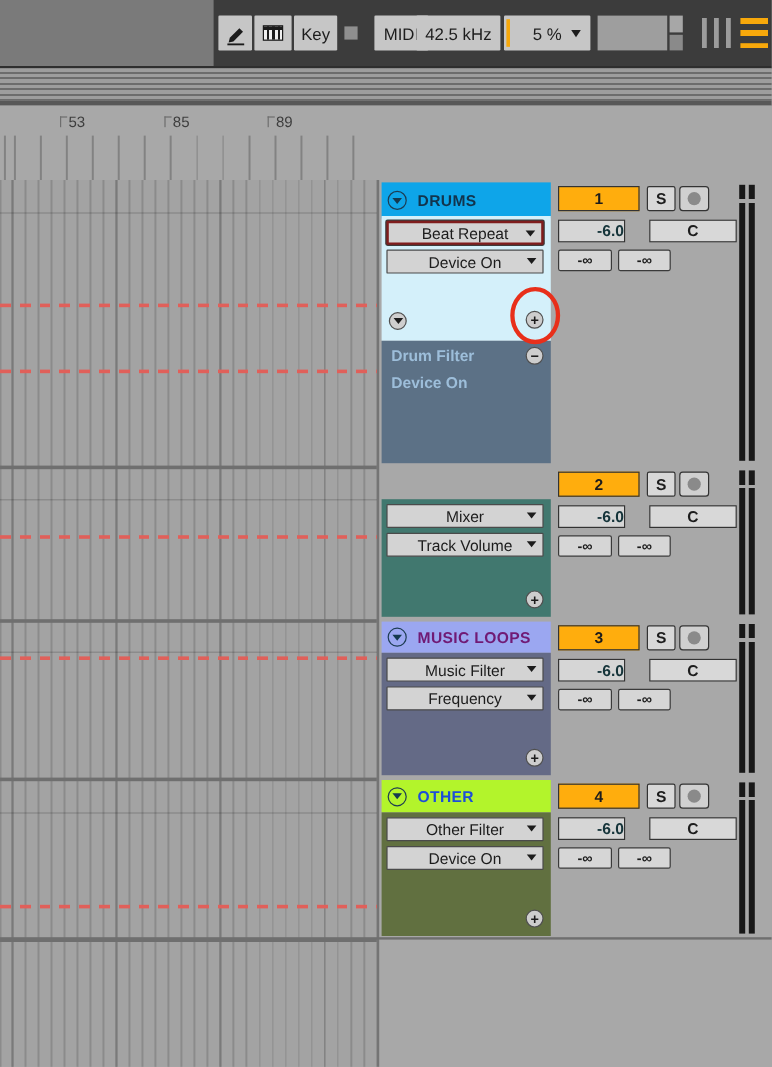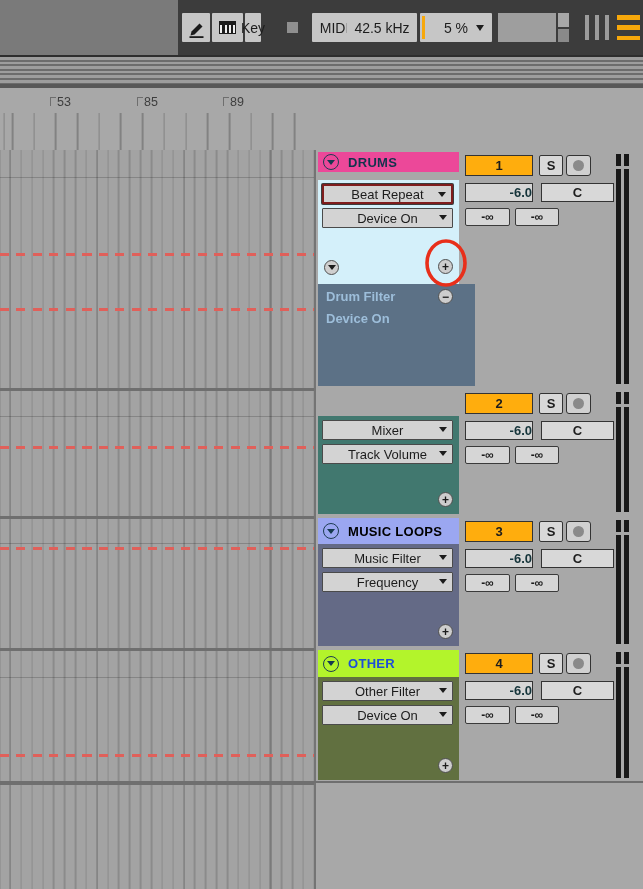--- a/index.html
+++ b/index.html
@@ -9,21 +9,21 @@
     font-family:"Liberation Sans","DejaVu Sans",sans-serif;
     -webkit-font-smoothing:antialiased;
   }
   
   .toolbar{position:absolute;left:0;top:0;width:643px;height:55px;background:#7a7a7a;border-bottom:2px solid #2e2e2e;}
   .toolbar-dark{position:absolute;left:178px;top:0;right:0;bottom:0;background:#3c3c3c;}
   .tb-btn{position:absolute;top:13px;height:29px;background:#c6c6c6;color:#1d1d1d;
     display:flex;align-items:center;justify-content:center;font-size:14px;border-radius:1px;box-sizing:border-box;}
   .tb-pencil{left:182px;width:28px;}
   .tb-kbd{left:212px;width:31px;}
-  .tb-key{left:245px;width:16px;}
+  .tb-key{left:245px;width:36px;}
   .tb-conn{position:absolute;left:287px;top:22px;width:11px;height:11px;background:#8f8f8f;}
   .tb-midi{left:312px;width:45px;}
   .tb-rate{left:347px;width:70px;}
   .tb-cpu{left:420px;width:72px;}
   .cpu-bar{position:absolute;left:2px;top:3px;bottom:3px;width:3px;background:#f7a80b;}
   .dd-tri{width:0;height:0;border-left:4.5px solid transparent;border-right:4.5px solid transparent;border-top:6px solid #1d1d1d;}
   .tb-cpu .dd-tri{position:absolute;right:8px;top:12px;}
   .tb-box{position:absolute;left:498px;top:13px;width:58px;height:29px;background:#9e9e9e;}
   .tb-mini{position:absolute;left:558px;top:13px;width:11px;height:29px;display:flex;flex-direction:column;gap:2px;}
   .tb-mini div{flex:1;background:#a7a7a7;}
@@ -83,32 +83,32 @@
   .tri-dn{width:0;height:0;border-left:4px solid transparent;border-right:4px solid transparent;border-top:5.5px solid #15394f;}
   .bd{position:absolute;left:0;width:100%;}
   .ddl{position:absolute;left:4px;width:131px;height:20px;background:#d3d3d3;border:1px solid #4a4a4a;
     box-sizing:border-box;display:flex;align-items:center;justify-content:center;
     font-size:13px;color:#1c1c1c;border-radius:1px;}
   .ddl .dd-tri{position:absolute;right:5px;top:6px;border-left:4px solid transparent;border-right:4px solid transparent;border-top:5.5px solid #1c1c1c;}
   .ddl.selected{border:2px solid #7f1d1d;box-shadow:0 0 0 1px #3c3c3c;}
   .circ-btn{position:absolute;width:15px;height:15px;border-radius:50%;background:#cdcdcd;border:1.2px solid #4f4f4f;
     box-sizing:border-box;display:flex;align-items:center;justify-content:center;
     font-size:12px;font-weight:bold;color:#1c1c1c;line-height:0;}
-  .lanes{position:absolute;left:318px;width:141px;padding-left:16px;}
+  .lanes{position:absolute;left:318px;width:141px;}
   .lane-label{position:absolute;left:8px;font-size:13px;font-weight:bold;color:#9dbeda;}
   
   .tmix{position:absolute;left:463px;width:180px;}
   .numbox{position:absolute;left:2px;top:3px;width:68px;height:21px;background:#ffad0d;border:1.6px solid #333;
     box-sizing:border-box;display:flex;align-items:center;justify-content:center;font-size:13px;font-weight:bold;color:#1c1c1c;}
   .solo{position:absolute;left:76px;top:3px;width:24px;height:21px;background:#d8d8d8;border:1.6px solid #333;
     box-sizing:border-box;display:flex;align-items:center;justify-content:center;font-size:13px;font-weight:bold;color:#1c1c1c;border-radius:2px;}
   .rec{position:absolute;left:103px;top:3px;width:25px;height:21px;background:#d0d0d0;border:1.6px solid #333;
     box-sizing:border-box;border-radius:3px;display:flex;align-items:center;justify-content:center;}
   .rec-dot{width:11px;height:11px;border-radius:50%;background:#8a8a8a;}
-  .vol{position:absolute;left:2px;top:31px;width:68px;height:19px;background:#d6d6d6;border:1.6px solid #333;
+  .vol{position:absolute;left:2px;top:31px;width:56px;height:19px;background:#d6d6d6;border:1.6px solid #333;
     box-sizing:border-box;display:flex;align-items:center;justify-content:center;font-size:13px;font-weight:bold;color:#15343a;overflow:hidden;}
   .vol-fill{position:absolute;left:0;top:0;bottom:0;width:70%;background:#00bcd9;}
   .vol span{position:relative;}
   .pan{position:absolute;left:78px;top:31px;width:73px;height:19px;background:#d8d8d8;border:1.6px solid #333;
     box-sizing:border-box;display:flex;align-items:center;justify-content:center;font-size:13px;font-weight:bold;color:#1c1c1c;}
   .send{position:absolute;top:56px;height:18px;background:#d6d6d6;border:1.6px solid #3a3a3a;border-radius:2px;
     box-sizing:border-box;display:flex;align-items:center;justify-content:center;font-size:12px;font-weight:bold;color:#1c1c1c;}
   .sendA{left:2px;width:45px;} .sendB{left:52px;width:44px;}
   .meters{position:absolute;left:153px;top:2px;width:13px;display:flex;gap:3px;}
   .meters div{width:5px;height:100%;
@@ -193,21 +193,21 @@
   <div class="reddash" style="top:397px"></div>
   <div class="reddash" style="top:604px"></div>
   <div class="gdiv" style="top:238px"></div>
   <div class="gdiv" style="top:366px"></div>
   <div class="gdiv" style="top:498px"></div>
   <div class="gdiv" style="top:632px"></div>
 </div>
 <div class="bottom-div"></div>
 
 <div class="tsec" style="top:152px;height:132px;">
-  <div class="hd" style="height: 20px; background-color: #ec4899;">
+  <div class="hd" style="height: 30px; background-color: #0ea5e9;">
     <span class="circ-tri">
         <span class="tri-dn"></span>
       </span>
     <span class="hd-name">DRUMS</span>
   </div>
   <div class="bd" style="top: 28px; height: 104px; background-color: rgb(212, 240, 250);"></div>
   <div class="ddl selected" style="top:32px;">
     <span>Beat Repeat</span>
     <span class="dd-tri"></span>
   </div>
@@ -273,21 +273,21 @@
       <div></div>
       <div></div>
     </div>
 </div>
 
 <div class="tsec" style="top:518px;height:128px;">
   <div class="hd" style="height: 26px; background-color: rgb(155, 167, 241);">
     <span class="circ-tri">
         <span class="tri-dn"></span>
       </span>
-    <span class="hd-name" style="color:#000000;">MUSIC LOOPS</span>
+    <span class="hd-name" style="color:#701a75;">MUSIC LOOPS</span>
   </div>
   <div class="bd" style="top: 26px; height: 102px; background-color: rgb(100, 106, 134);"></div>
   <div class="ddl" style="top:54px;">
     <span>Frequency</span>
     <span class="dd-tri"></span>
   </div>
   <div class="ddl" style="top:30px;">
     <span>Music Filter</span>
     <span class="dd-tri"></span>
   </div>

